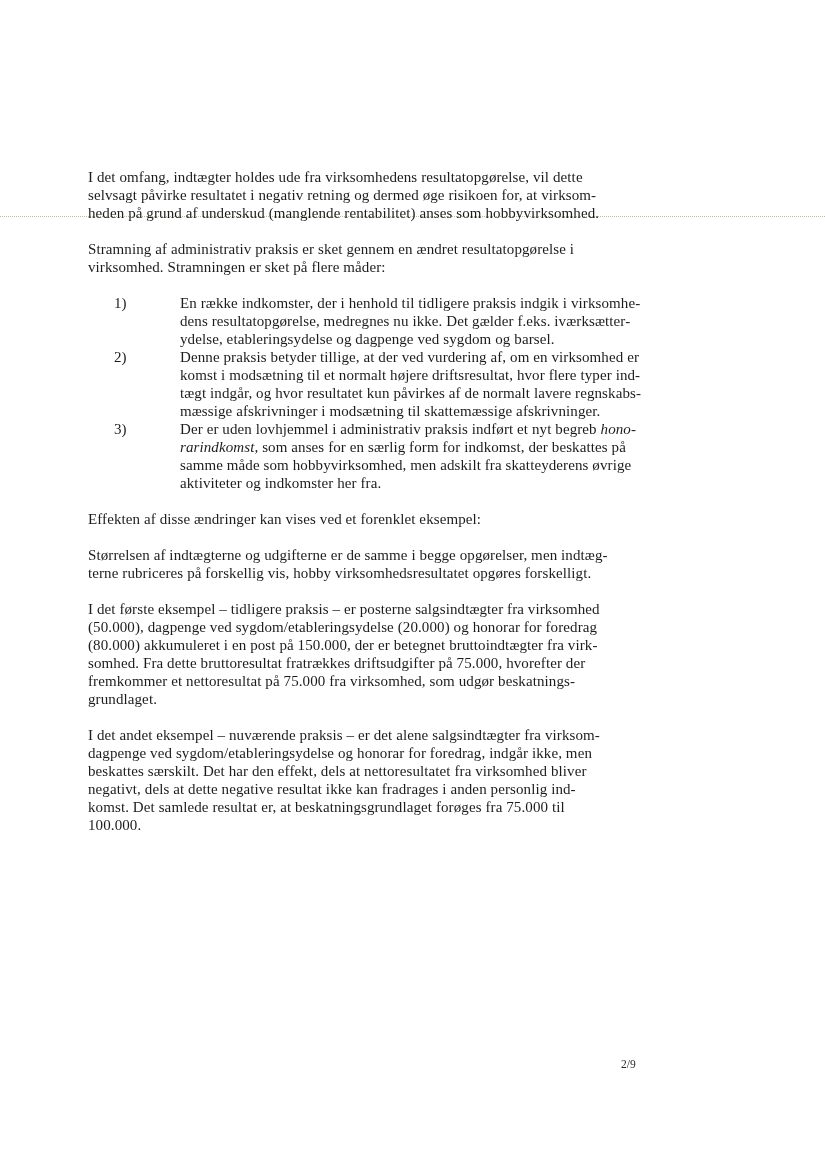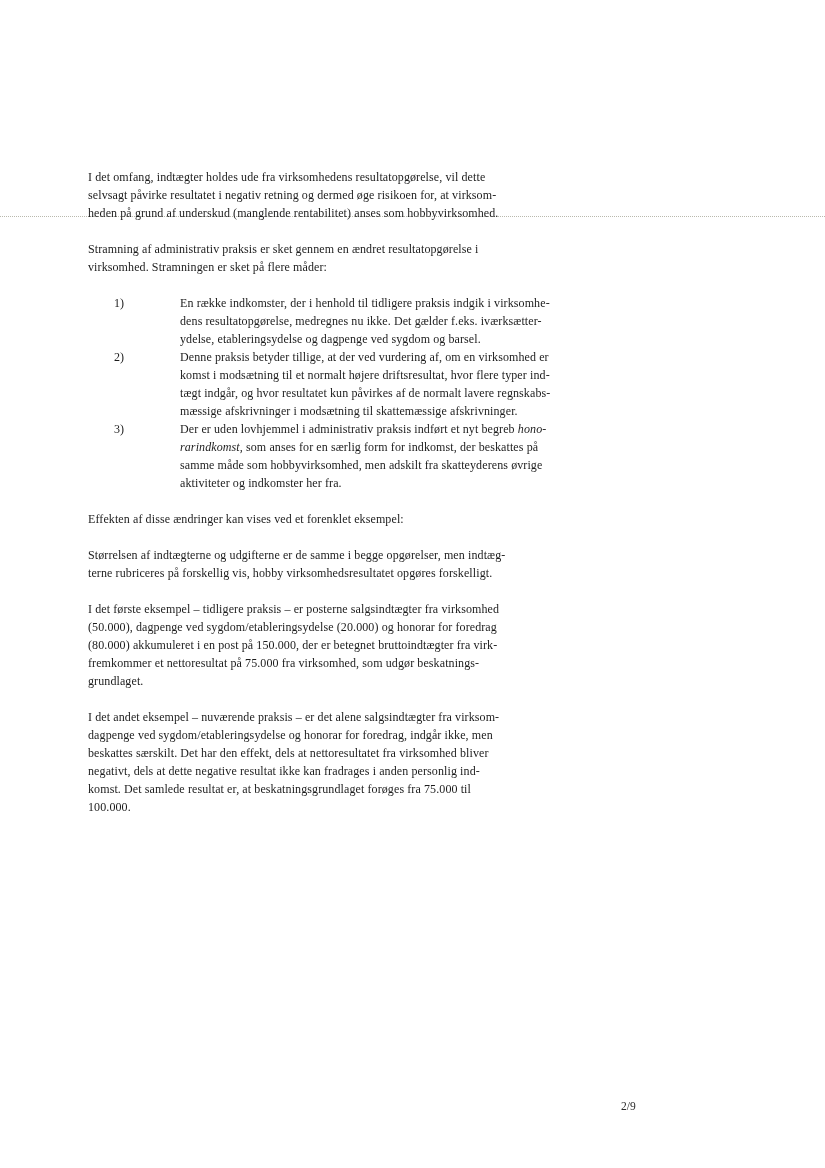--- a/index.html
+++ b/index.html
@@ -22,21 +22,21 @@
     top: 216px;
     width: 825px;
     height: 0;
     border-top: 1px dotted #b9b9ae;
   }
   .content {
     position: absolute;
     left: 88px;
     top: 168px;
     width: 665px;
-    font-size: 12px;
+    font-size: 15px;
     line-height: 18px;
     letter-spacing: 0.1px;
   }
   .paragraph {
     margin: 0 0 18px 0;
   }
   .line {
     white-space: nowrap;
   }
   .list-item {
@@ -52,21 +52,21 @@
     flex: 1 1 auto;
     margin-left: 40px;
   }
   em {
     font-style: italic;
     font-family: Liberation Serif, serif;
   }
   .page-number {
     position: absolute;
     left: 621px;
-    top: 1099px;
+    top: 1057px;
     font-size: 11.5px;
     line-height: 14px;
     color: #2a2a2a;
     font-family: "Liberation Serif", "DejaVu Serif", serif;
   }
 </style>
 </head>
 <body>
 
 <div class="page">
@@ -113,20 +113,21 @@
         <div class="line"><span>Effekten af disse ændringer kan vises ved et forenklet eksempel:</span></div>
       </div>
       <div class="paragraph">
         <div class="line"><span>Størrelsen af indtægterne og udgifterne er de samme i begge opgørelser, men indtæg-</span></div>
         <div class="line"><span>terne rubriceres på forskellig vis, hobby virksomhedsresultatet opgøres forskelligt.</span></div>
       </div>
       <div class="paragraph">
         <div class="line"><span>I det første eksempel – tidligere praksis – er posterne salgsindtægter fra virksomhed</span></div>
         <div class="line"><span>(50.000), dagpenge ved sygdom/etableringsydelse (20.000) og honorar for foredrag</span></div>
         <div class="line"><span>(80.000) akkumuleret i en post på 150.000, der er betegnet bruttoindtægter fra virk-</span></div>
+        <div class="line"><span>somhed. Fra dette bruttoresultat fratrækkes driftsudgifter på 75.000, hvorefter der</span></div>
         <div class="line"><span>fremkommer et nettoresultat på 75.000 fra virksomhed, som udgør beskatnings-</span></div>
         <div class="line"><span>grundlaget.</span></div>
       </div>
       <div class="paragraph">
         <div class="line"><span>I det andet eksempel – nuværende praksis – er det alene salgsindtægter fra virksom-</span></div>
         <div class="line"><span>dagpenge ved sygdom/etableringsydelse og honorar for foredrag, indgår ikke, men</span></div>
         <div class="line"><span>beskattes særskilt. Det har den effekt, dels at nettoresultatet fra virksomhed bliver</span></div>
         <div class="line"><span>negativt, dels at dette negative resultat ikke kan fradrages i anden personlig ind-</span></div>
         <div class="line"><span>komst. Det samlede resultat er, at beskatningsgrundlaget forøges fra 75.000 til</span></div>
         <div class="line"><span>100.000.</span></div>

